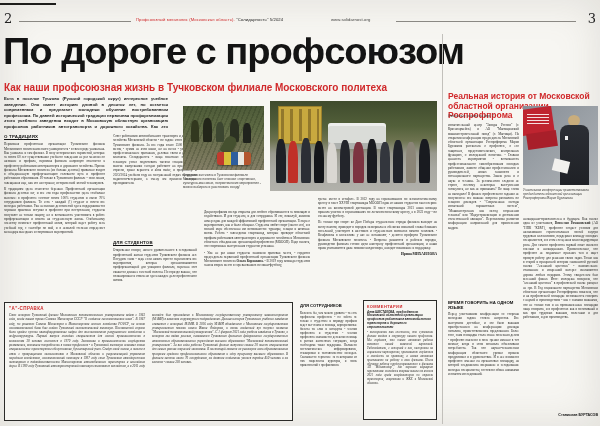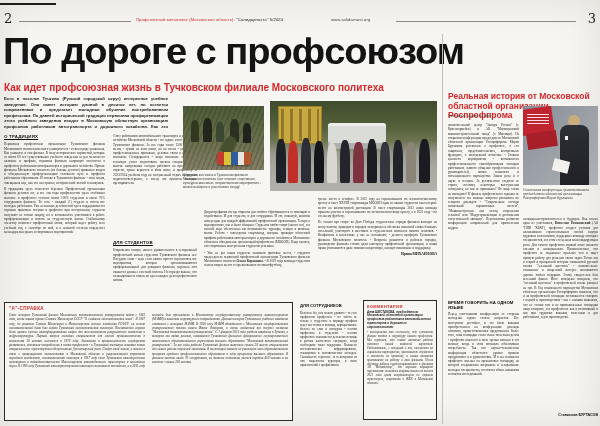--- a/index.html
+++ b/index.html
@@ -79,21 +79,21 @@
   <div class="abs rule" style="left:19px;top:21px;width:112px;"></div>
   <div class="abs tinyhead" style="left:136px;top:17px;">
     <span class="red">Профсоюзный мегаполис (Московская область).</span>
     <span style="color:#222;">"Солидарность" 5/2024</span>
   </div>
   <div class="abs tinyhead" style="left:331px;top:17px;color:#3c3c3a;">www.solidarnost.org</div>
   <div class="abs rule" style="left:396px;top:21px;width:180px;"></div>
   <div class="abs pgnum" style="right:4px;top:11px;">3</div>
 
   <div class="abs" id="main-headline" style="left:3px;top:31px;">По дороге с профсоюзом</div>
-  <div class="abs" id="main-deck" style="left:4px;top:82px;width:437px;">Как идет профсоюзная жизнь в Тучковском филиале Московского политеха</div>
+  <div class="abs" id="main-deck" style="left:4px;top:82px;width:437px;">Как наши профсоюзная жизнь в Тучковском филиале Московского политеха</div>
 
   <div class="abs lead" style="left:4px;top:96px;width:164px;height:35px;">Есть в поселке Тучково (Рузский городской округ) интересное учебное заведение. Оно имеет историю длиной в десяток лет, но остается современным и предлагает молодежи обучение востребованным профессиям. По давней исторической традиции первичная профорганизация этого учебного заведения входит в Московскую областную организацию профсоюза работников автотранспорта и дорожного хозяйства. Как это получилось и что из этого вышло - рассказываем подробнее.</div>
 
   <div class="abs body-col" style="left:4px;top:134px;width:101px;height:165px;">
     <div class="sec-h">О ТРАДИЦИЯХ</div>
     <p>Первичная профсоюзная организация Тучковского филиала Московского политехнического университета - в своем роде уникальна. Как уникален и сам филиал. В силу исторических перипетий, которые за почти 60 лет существования учебного заведения не раз меняли его название и профиль, первичка филиала напрямую относится к профсоюзу работников автотранспорта и дорожного хозяйства. Прочие филиалы Московского политеха (их больше десятка) привычно входят в объединенную профорганизацию головного вуза и профсоюз работников образования. И только в Тучковском филиале - своя линия, завещанная еще, как это ни странно, исторической эпохой техникумов.</p>
     <p>К традициям здесь относятся бережно. Профсоюзной организации филиала десятки лет, и все эти годы профчленство здесь стабильно высокое: в профсоюзе состоит почти 100% студентов и около 70% сотрудников филиала. То есть - каждый (!) студент и почти все молодые работники. Уже несколько десятилетий здесь поддерживается хорошая практика: вступая в профсоюз при поступлении, студенты получают не только защиту, но и возможность участвовать в работе профорганизации и влиять на студенческую жизнь. Стабильному членству помогает профсоюзный актив, который ведет работу весь учебный год, с сентября по май, и в немалой степени определяет календарь выездных и спортивных мероприятий.</p>
   </div>
 
   <div class="abs body-col" style="left:113px;top:134px;width:84px;height:165px;">

